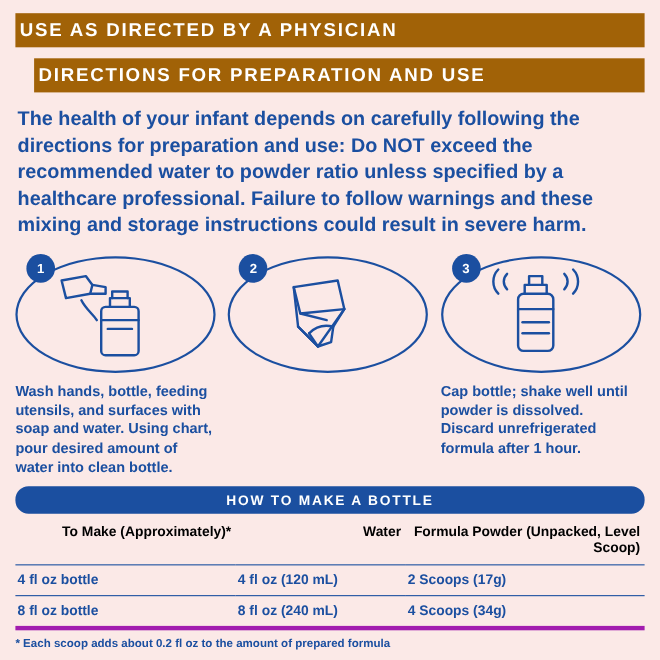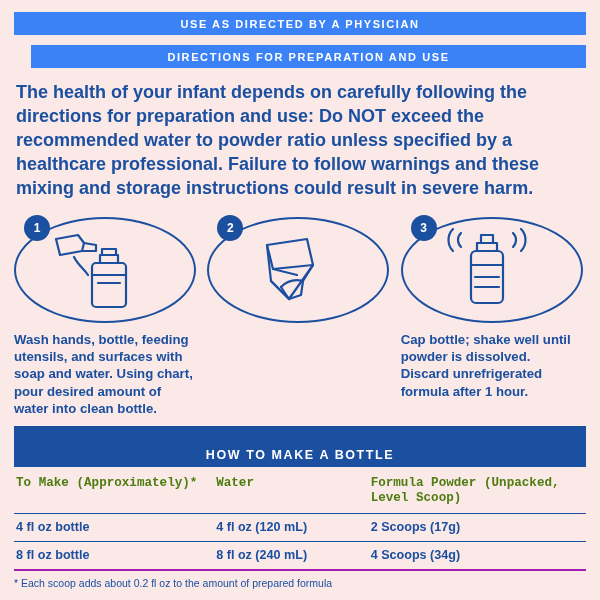--- a/index.html
+++ b/index.html
@@ -16,26 +16,25 @@
     overflow: hidden;
   }
   .page {
     width: 600px;
     height: 600px;
     background: #fbe9e7;
     padding: 12px 14px 6px 14px;
     position: relative;
   }
   .banner {
-    background: #3b82f6;
+    background: #a16207;
     color: #ffffff;
-    text-align: center;
     font-weight: bold;
     letter-spacing: 1.6px;
-    font-size: 11px;
+    font-size: 17px;
     padding: 6px 4px 5px 4px;
     margin-bottom: 10px;
   }
   .banner.second {
     margin-bottom: 12px;
     margin-left: 17px;
   }
   .intro {
     font-size: 18px;
     line-height: 1.34;
@@ -94,54 +93,54 @@
     margin-top: 4px;
     padding-right: 6px;
   }
   .table-head-banner {
     background: #1b4fa0;
     color: #fff;
     text-align: center;
     font-weight: bold;
     letter-spacing: 1.6px;
     font-size: 12.5px;
-    padding: 22px 4px 5px 4px;
+    padding: 6px 4px 5px 4px;
     margin: 6px 0 0 0;
+    border-radius: 12px;
   }
   table {
     width: 100%;
     border-collapse: collapse;
     margin-top: 2px;
   }
   th {
-    text-align: left;
+    text-align: right;
     font-size: 12.6px;
     font-weight: bold;
-    color: #4d7c0f;
+    color: #000000;
     padding: 7px 4px 6px 2px;
     vertical-align: top;
     line-height: 1.25;
-    font-family: Liberation Mono, monospace;
   }
   td {
     font-size: 12.6px;
     font-weight: bold;
     color: #1b4fa0;
     padding: 6px 4px 6px 2px;
     border-top: 1px solid #1b4fa0;
     line-height: 1.2;
   }
   col.c1 { width: 35%; }
   col.c2 { width: 27%; }
   col.c3 { width: 38%; }
   .footnote {
     font-size: 10.5px;
-    font-weight: normal;
-    color: #1b4fa0;
-    border-top: 2px solid #a21caf;
+    font-weight: bold;
+    color: #1b4fa0;
+    border-top: 4px solid #a21caf;
     padding-top: 6px;
     margin-top: 0;
   }
 </style>
 </head>
 <body>
 
 <div class="page">
 
   <div class="banner">USE AS DIRECTED BY A PHYSICIAN</div>

